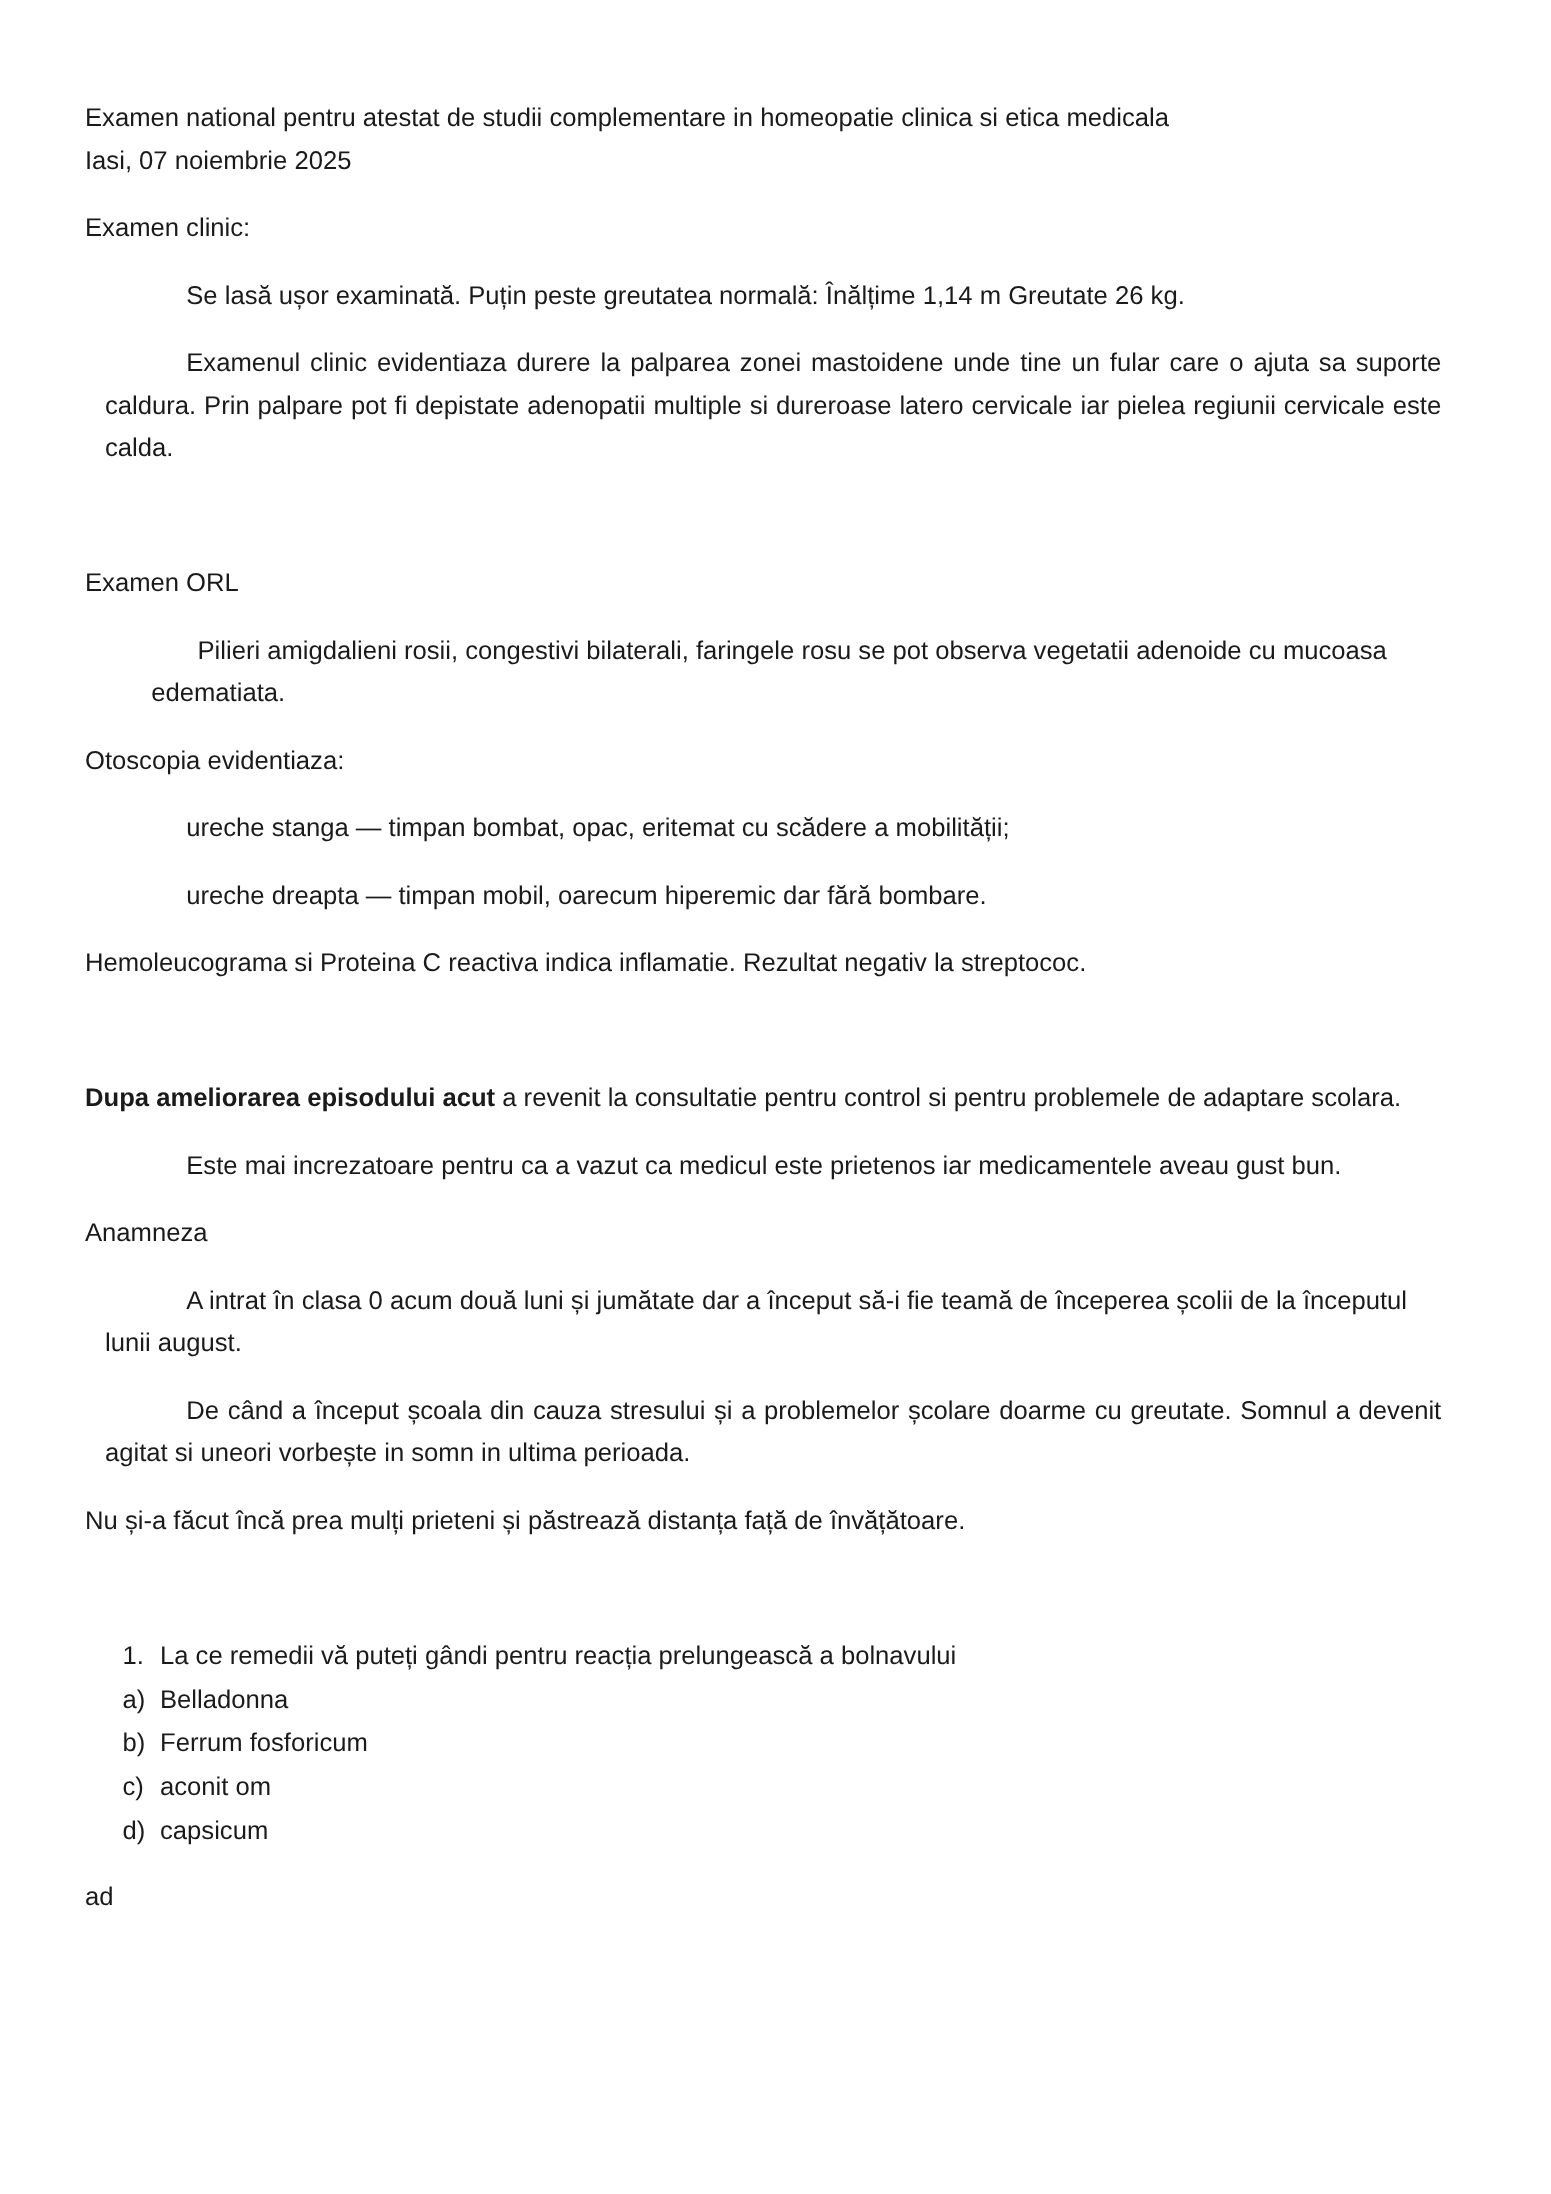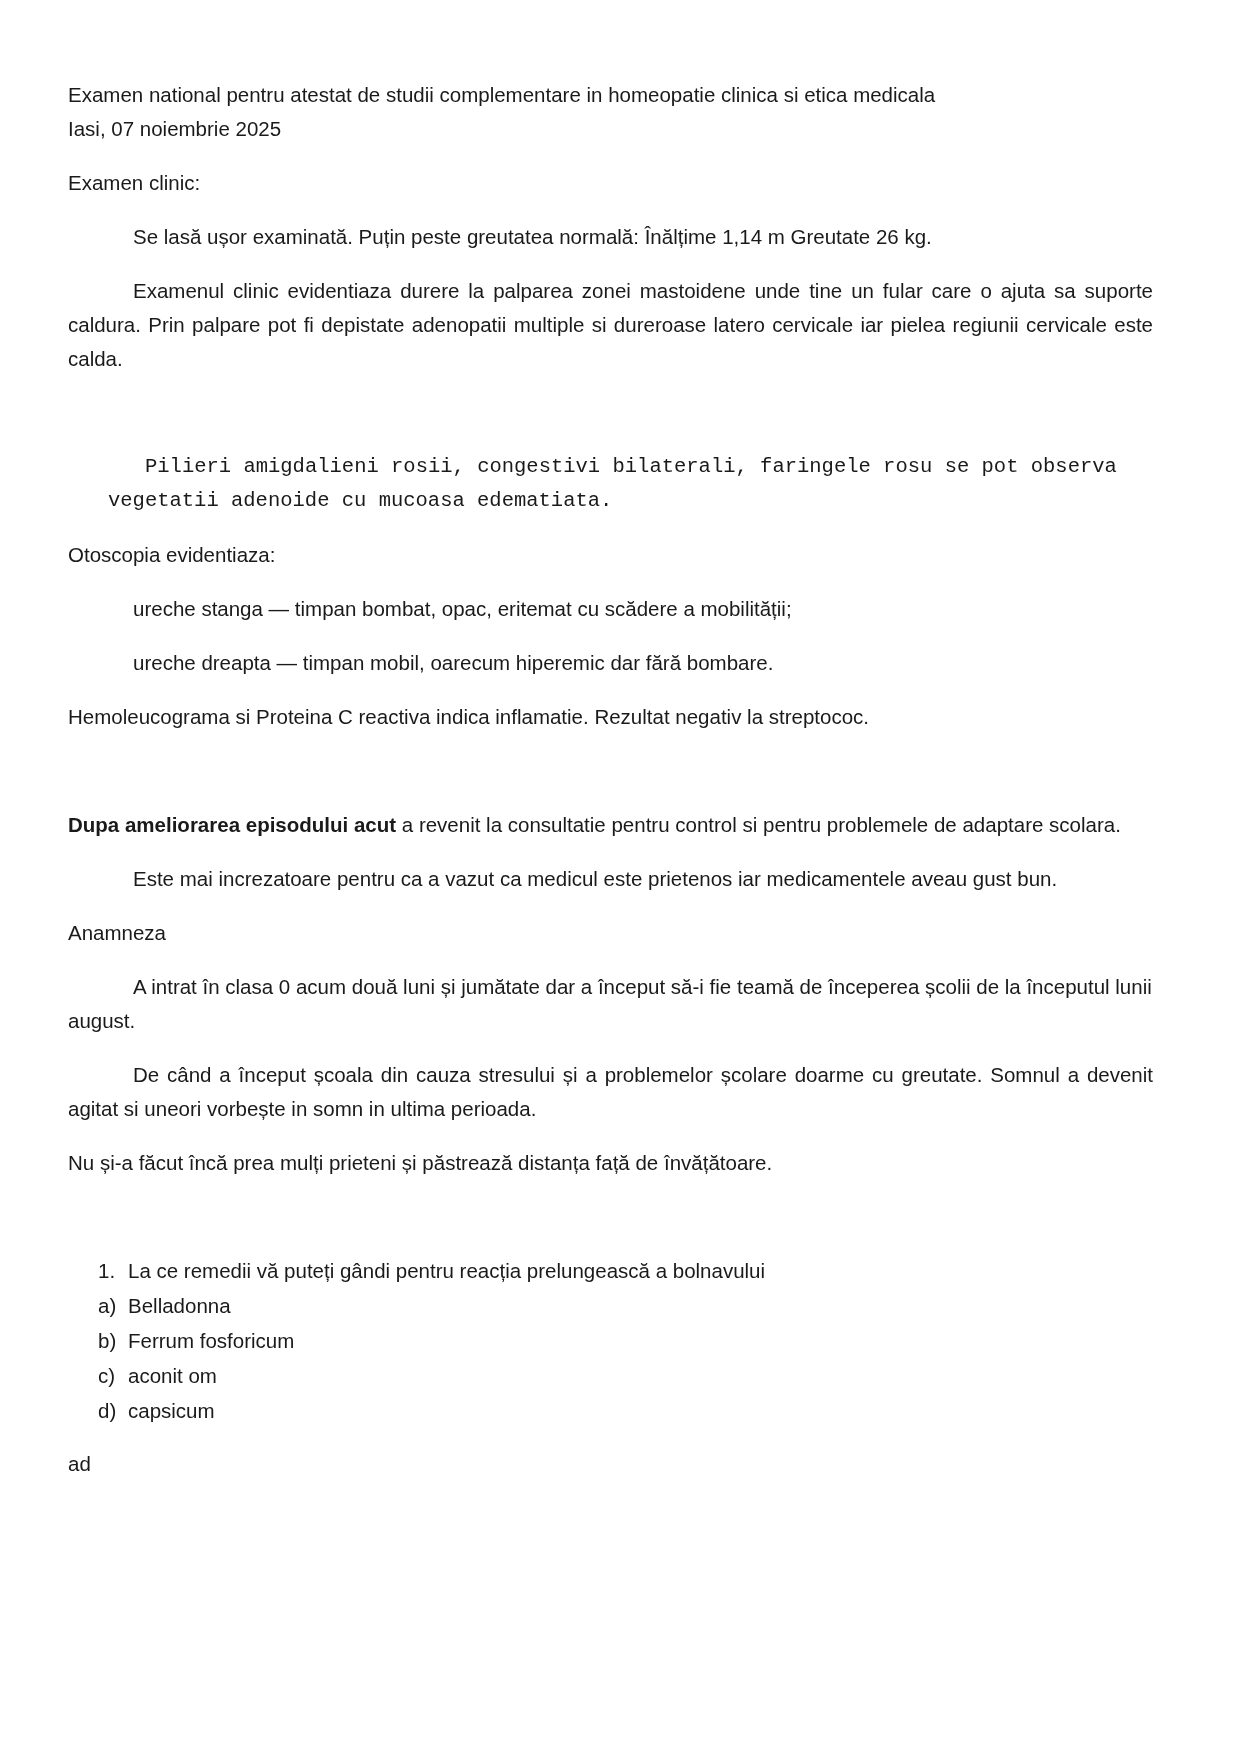--- a/index.html
+++ b/index.html
@@ -22,23 +22,23 @@
     background: #ffffff;
   }
   p {
     margin: 0 0 20px 0;
     font-size: 20.5px;
     line-height: 34px;
     font-weight: 400;
   }
   .m0   { margin-bottom: 0; }
   .b    { font-weight: 400; }
-  .ind  { text-indent: 65px; }
+  .ind  { text-indent: 65px; margin-left: 16px; }
   .just { text-align: justify; }
-  .hang { margin-left: 40px; text-indent: 37px; font-family: Liberation Mono, monospace; }
+  .hang { margin-left: 53px; text-indent: 37px; }
   .empty-line { height: 34px; margin-bottom: 20px; }
   .big-gap { height: 34px; margin-bottom: 20px; }
 
   .question-block { margin-left: 30px; }
   .q-row {
     display: flex;
     font-size: 20.5px;
     line-height: 34px;
     margin-bottom: 1px;
   }
@@ -57,20 +57,21 @@
   <p>Iasi, 07 noiembrie 2025</p>
 
   <p class="b">Examen clinic:</p>
 
   <p class="ind">Se lasă ușor examinată. Puțin peste greutatea normală: Înălțime 1,14 m Greutate 26 kg.</p>
 
   <p class="ind just">Examenul clinic evidentiaza durere la palparea zonei mastoidene unde tine un fular care o ajuta sa suporte caldura. Prin palpare pot fi depistate adenopatii multiple si dureroase latero cervicale iar pielea regiunii cervicale este calda.</p>
 
   <div class="empty-line"></div>
 
+  <p>Examen ORL</p>
 
   <p class="hang">Pilieri amigdalieni rosii, congestivi bilaterali, faringele rosu se pot observa vegetatii adenoide cu mucoasa edematiata.</p>
 
   <p>Otoscopia evidentiaza:</p>
 
   <p class="ind">ureche stanga — timpan bombat, opac, eritemat cu scădere a mobilității;</p>
 
   <p class="ind">ureche dreapta — timpan mobil, oarecum hiperemic dar fără bombare.</p>
 
   <p>Hemoleucograma si Proteina C reactiva indica inflamatie. Rezultat negativ la streptococ.</p>

